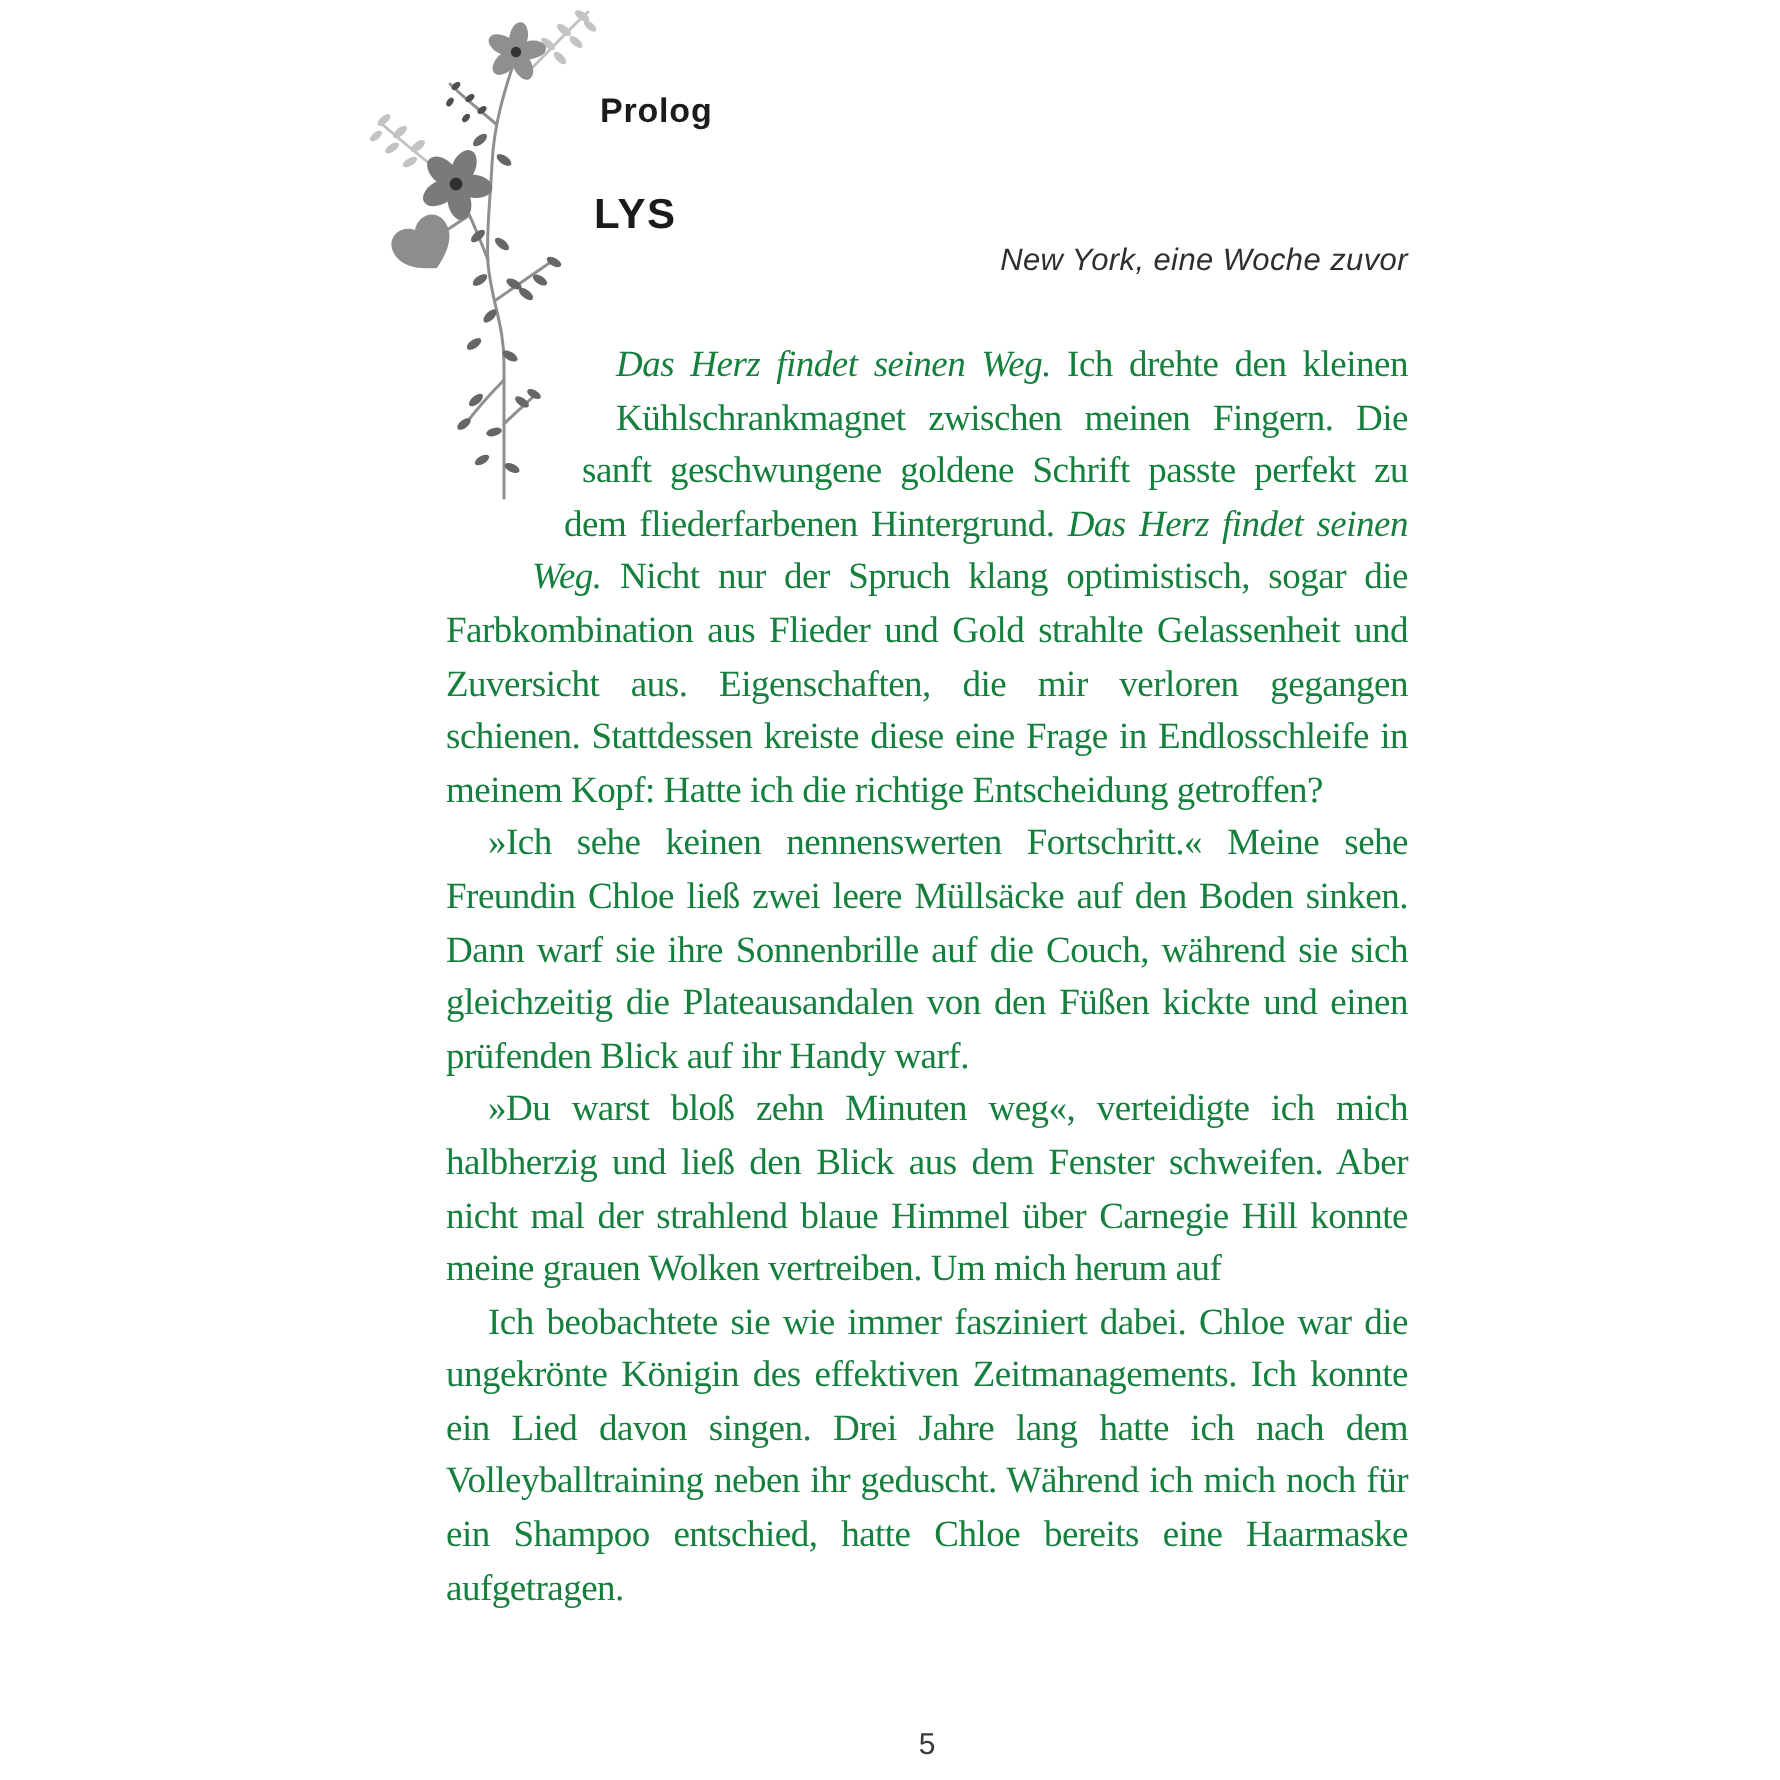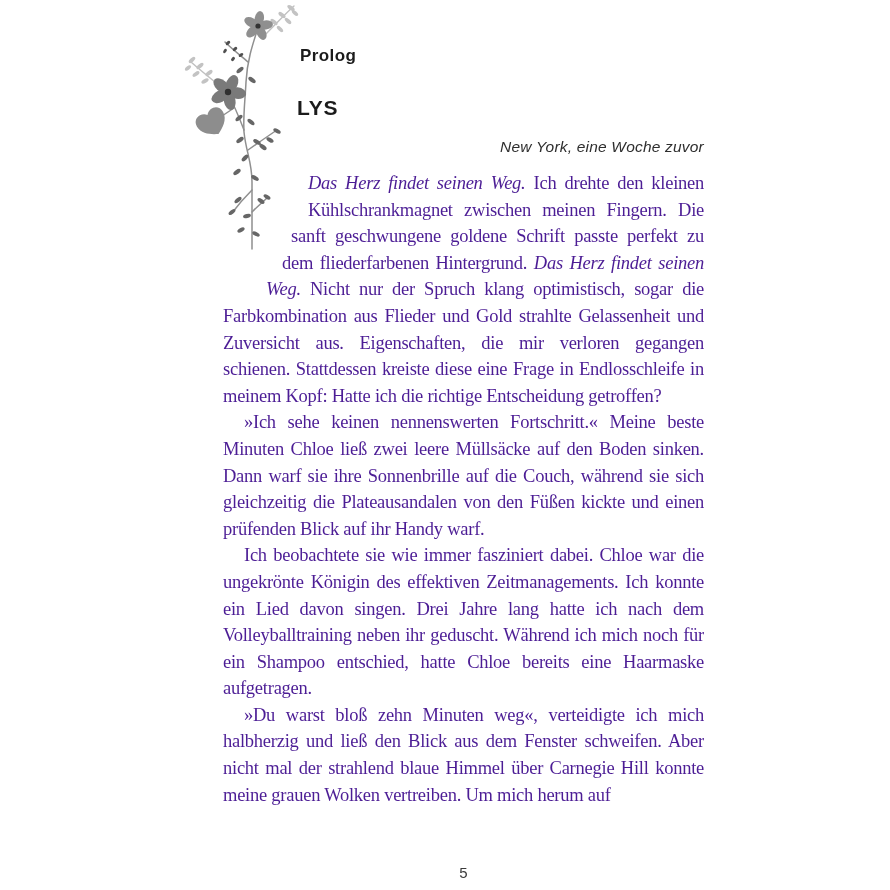--- a/index.html
+++ b/index.html
@@ -26,32 +26,32 @@
     font-size:17px;font-weight:600;letter-spacing:.4px;
     color:#1b1b1b;
   }
   .chapter-title{
     position:absolute;top:96px;left:74px;
     font-family:"Liberation Sans", sans-serif;
     font-size:21px;font-weight:700;letter-spacing:.8px;
     color:#1b1b1b;
   }
   .dateline{
-    position:absolute;top:138px;right:0;
+    position:absolute;top:122px;right:0;
     font-family:"Liberation Sans", sans-serif;
     font-style:italic;
     font-size:15.5px;letter-spacing:.2px;
     color:#2e2e2e;
   }
   .body-text{
     position:absolute;top:170px;left:0;right:0;
     font-size:18.5px;
     line-height:26.6px;
     letter-spacing:-0.25px;
-    color:#4c1d95;
+    color:#15803d;
     text-align:justify;
   }
   .body-text p{margin:0;}
   .body-text p.indent{text-indent:21px;}
   .body-text .it{font-style:italic;}
   .wrap-spacer{
     float:left;
     width:85px;height:107px;
     shape-outside:polygon(0 0,85px 0,85px 26.6px,68px 26.6px,68px 53.2px,59px 53.2px,59px 79.8px,43px 79.8px,43px 106.4px,0 106.4px);
   }
@@ -148,20 +148,20 @@
       <circle r="3.2" fill="#303030"></circle>
     </g>
   </svg>
 
   <div class="content">
     <div class="chapter-label">Prolog</div>
     <div class="chapter-title">LYS</div>
     <div class="dateline">New York, eine Woche zuvor</div>
     <div class="body-text">
         <p class=""><span class="wrap-spacer"></span><span class="it">Das Herz findet seinen Weg.</span><span> Ich drehte den kleinen Kühlschrank­magnet zwischen meinen Fingern. Die sanft geschwungene goldene Schrift passte perfekt zu dem fliederfarbenen Hintergrund. </span><span class="it">Das Herz findet seinen Weg.</span><span> Nicht nur der Spruch klang optimistisch, sogar die Farb­kombination aus Flieder und Gold strahlte Gelassenheit und Zu­versicht aus. Eigenschaften, die mir verloren gegangen schienen. Stattdessen kreiste diese eine Frage in Endlos­schleife in meinem Kopf: Hatte ich die richtige Entscheidung getroffen?</span></p>
-        <p class="indent"><span>»Ich sehe keinen nennenswerten Fortschritt.« Meine beste Minuten Chloe ließ zwei leere Müllsäcke auf den Boden sin­ken. Dann warf sie ihre Sonnenbrille auf die Couch, während sie sich gleichzeitig die Plateau­sandalen von den Füßen kickte und einen prüfenden Blick auf ihr Handy warf.</span></p>
+        <p class="indent"><span>»Ich sehe keinen nennenswerten Fortschritt.« Meine sehe Freundin Chloe ließ zwei leere Müllsäcke auf den Boden sin­ken. Dann warf sie ihre Sonnenbrille auf die Couch, während sie sich gleichzeitig die Plateau­sandalen von den Füßen kickte und einen prüfenden Blick auf ihr Handy warf.</span></p>
+        <p class="indent"><span>»Du warst bloß zehn Minuten weg«, verteidigte ich mich halbherzig und ließ den Blick aus dem Fenster schweifen. Aber nicht mal der strahlend blaue Himmel über Carnegie Hill konnte meine grauen Wolken vertreiben. Um mich herum auf</span></p>
         <p class="indent"><span>Ich beobachtete sie wie immer fasziniert dabei. Chloe war die ungekrönte Königin des effektiven Zeitmanagements. Ich konnte ein Lied davon singen. Drei Jahre lang hatte ich nach dem Volleyball­training neben ihr geduscht. Während ich mich noch für ein Shampoo entschied, hatte Chloe bereits eine Haar­maske aufgetragen.</span></p>
-        <p class="indent"><span>»Du warst bloß zehn Minuten weg«, verteidigte ich mich halbherzig und ließ den Blick aus dem Fenster schweifen. Aber nicht mal der strahlend blaue Himmel über Carnegie Hill konnte meine grauen Wolken vertreiben. Um mich herum auf</span></p>
       </div>
     <div class="page-number">5</div>
   </div>
 
 </div>
 
 </body></html>

